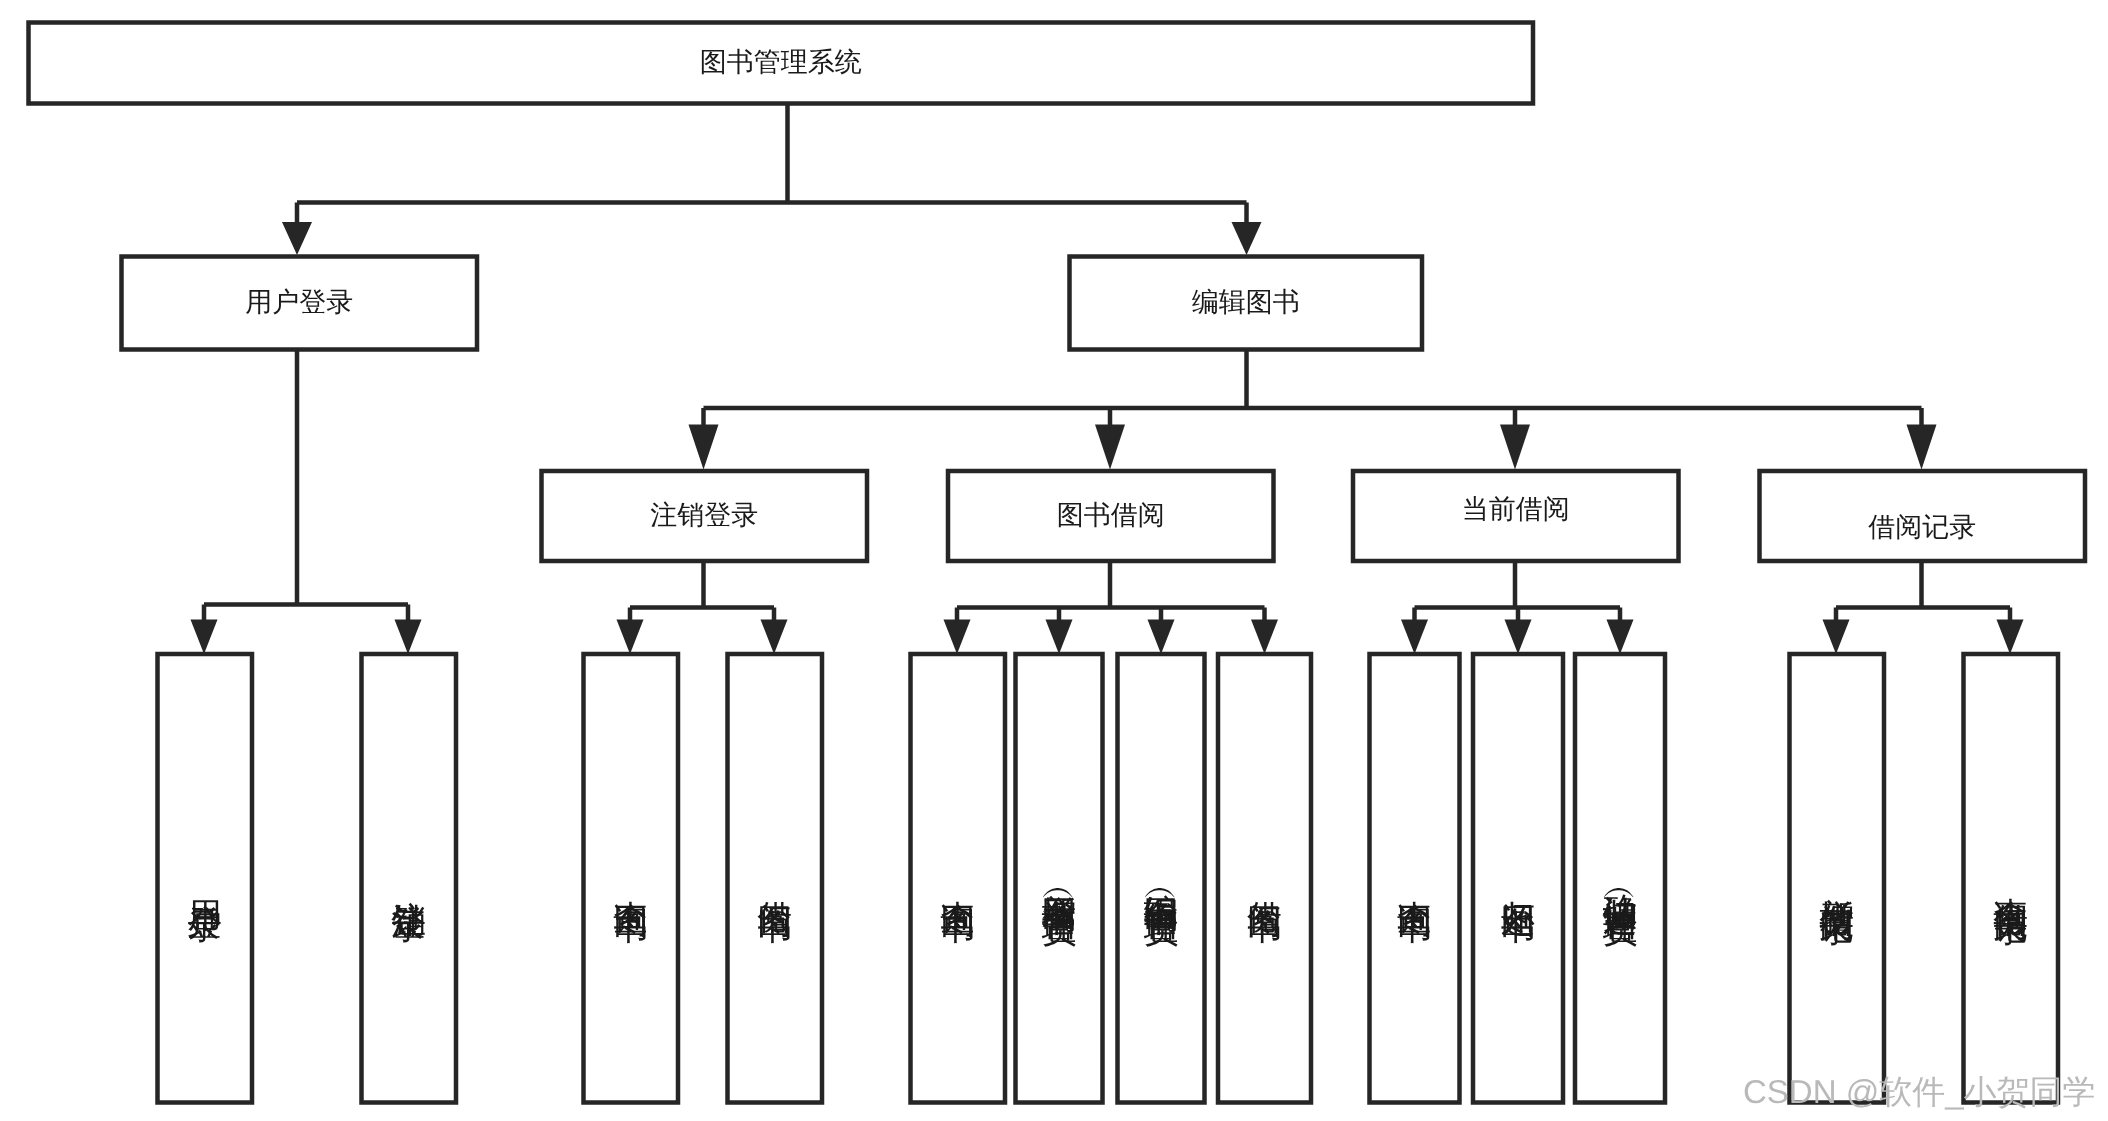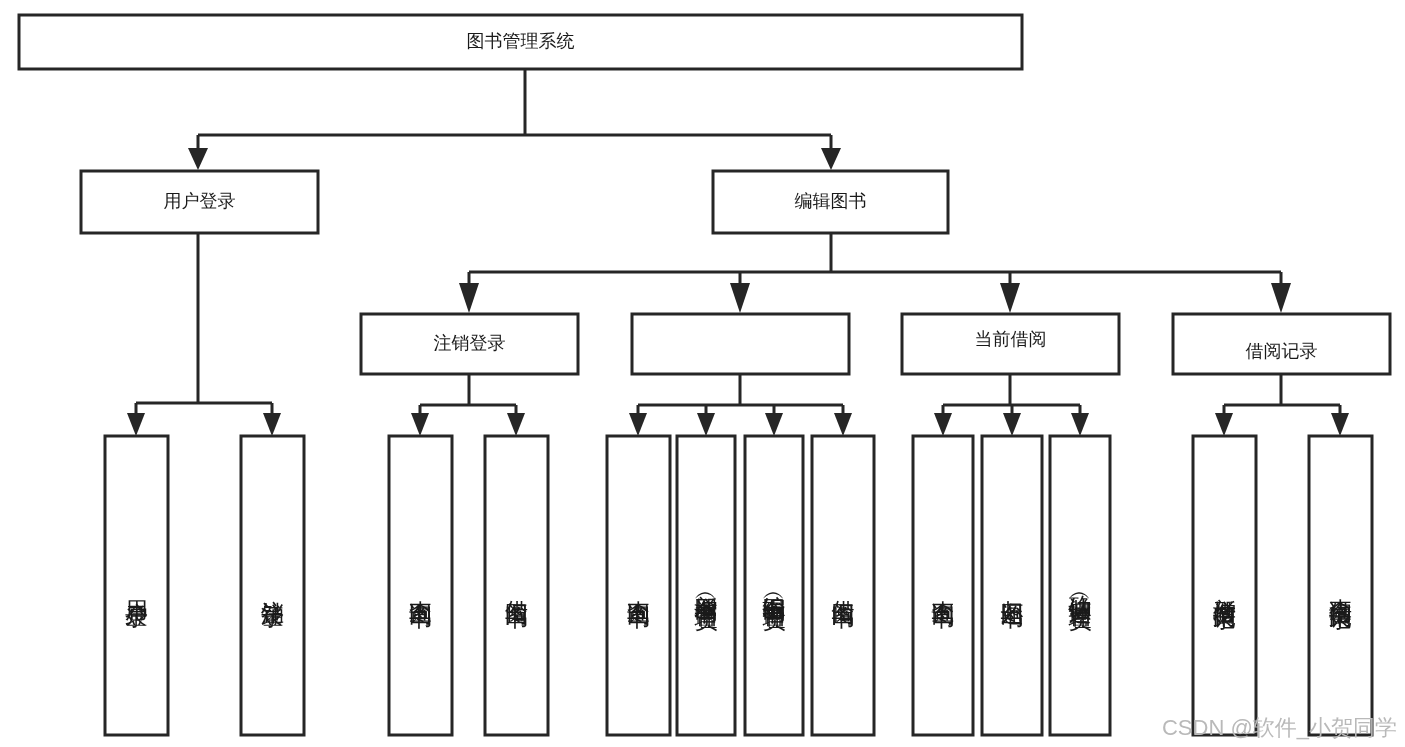--- a/index.html
+++ b/index.html
@@ -142,20 +142,21 @@
     <rect class="node-rect" x="1193" y="436" width="63" height="299"></rect>
     <rect class="node-rect" x="1309" y="436" width="63" height="299"></rect>
   </svg>
 
   <div class="node-label horiz" style="left:19px; top:15px; width:1003px; height:54px;">图书管理系统</div>
 
   <div class="node-label horiz" style="left:81px; top:171px; width:237px; height:62px;">用户登录</div>
   <div class="node-label horiz" style="left:713px; top:171px; width:235px; height:62px;">编辑图书</div>
 
   <div class="node-label horiz" style="left:361px; top:314px; width:217px; height:60px;">注销登录</div>
+  <div class="node-label horiz" style="left:632px; top:314px; width:217px; height:60px;">图书借阅</div>
   <div class="node-label horiz" style="left:902px; top:314px; width:217px; height:52px;border-radius:28px;">当前借阅</div>
   <div class="node-label horiz" style="left:1173px; top:314px; width:217px; height:76px;">借阅记录</div>
 
   <div class="node-label vert" style="left:105px; top:436px; width:63px; height:299px;">用户登录</div>
   <div class="node-label vert" style="left:241px; top:436px; width:63px; height:299px;">注销登录</div>
 
   <div class="node-label vert" style="left:389px; top:436px; width:63px; height:299px;">查询图书</div>
   <div class="node-label vert" style="left:485px; top:436px; width:63px; height:299px;">借阅图书</div>
 
   <div class="node-label vert" style="left:607px; top:436px; width:63px; height:299px;">查询图书</div>

